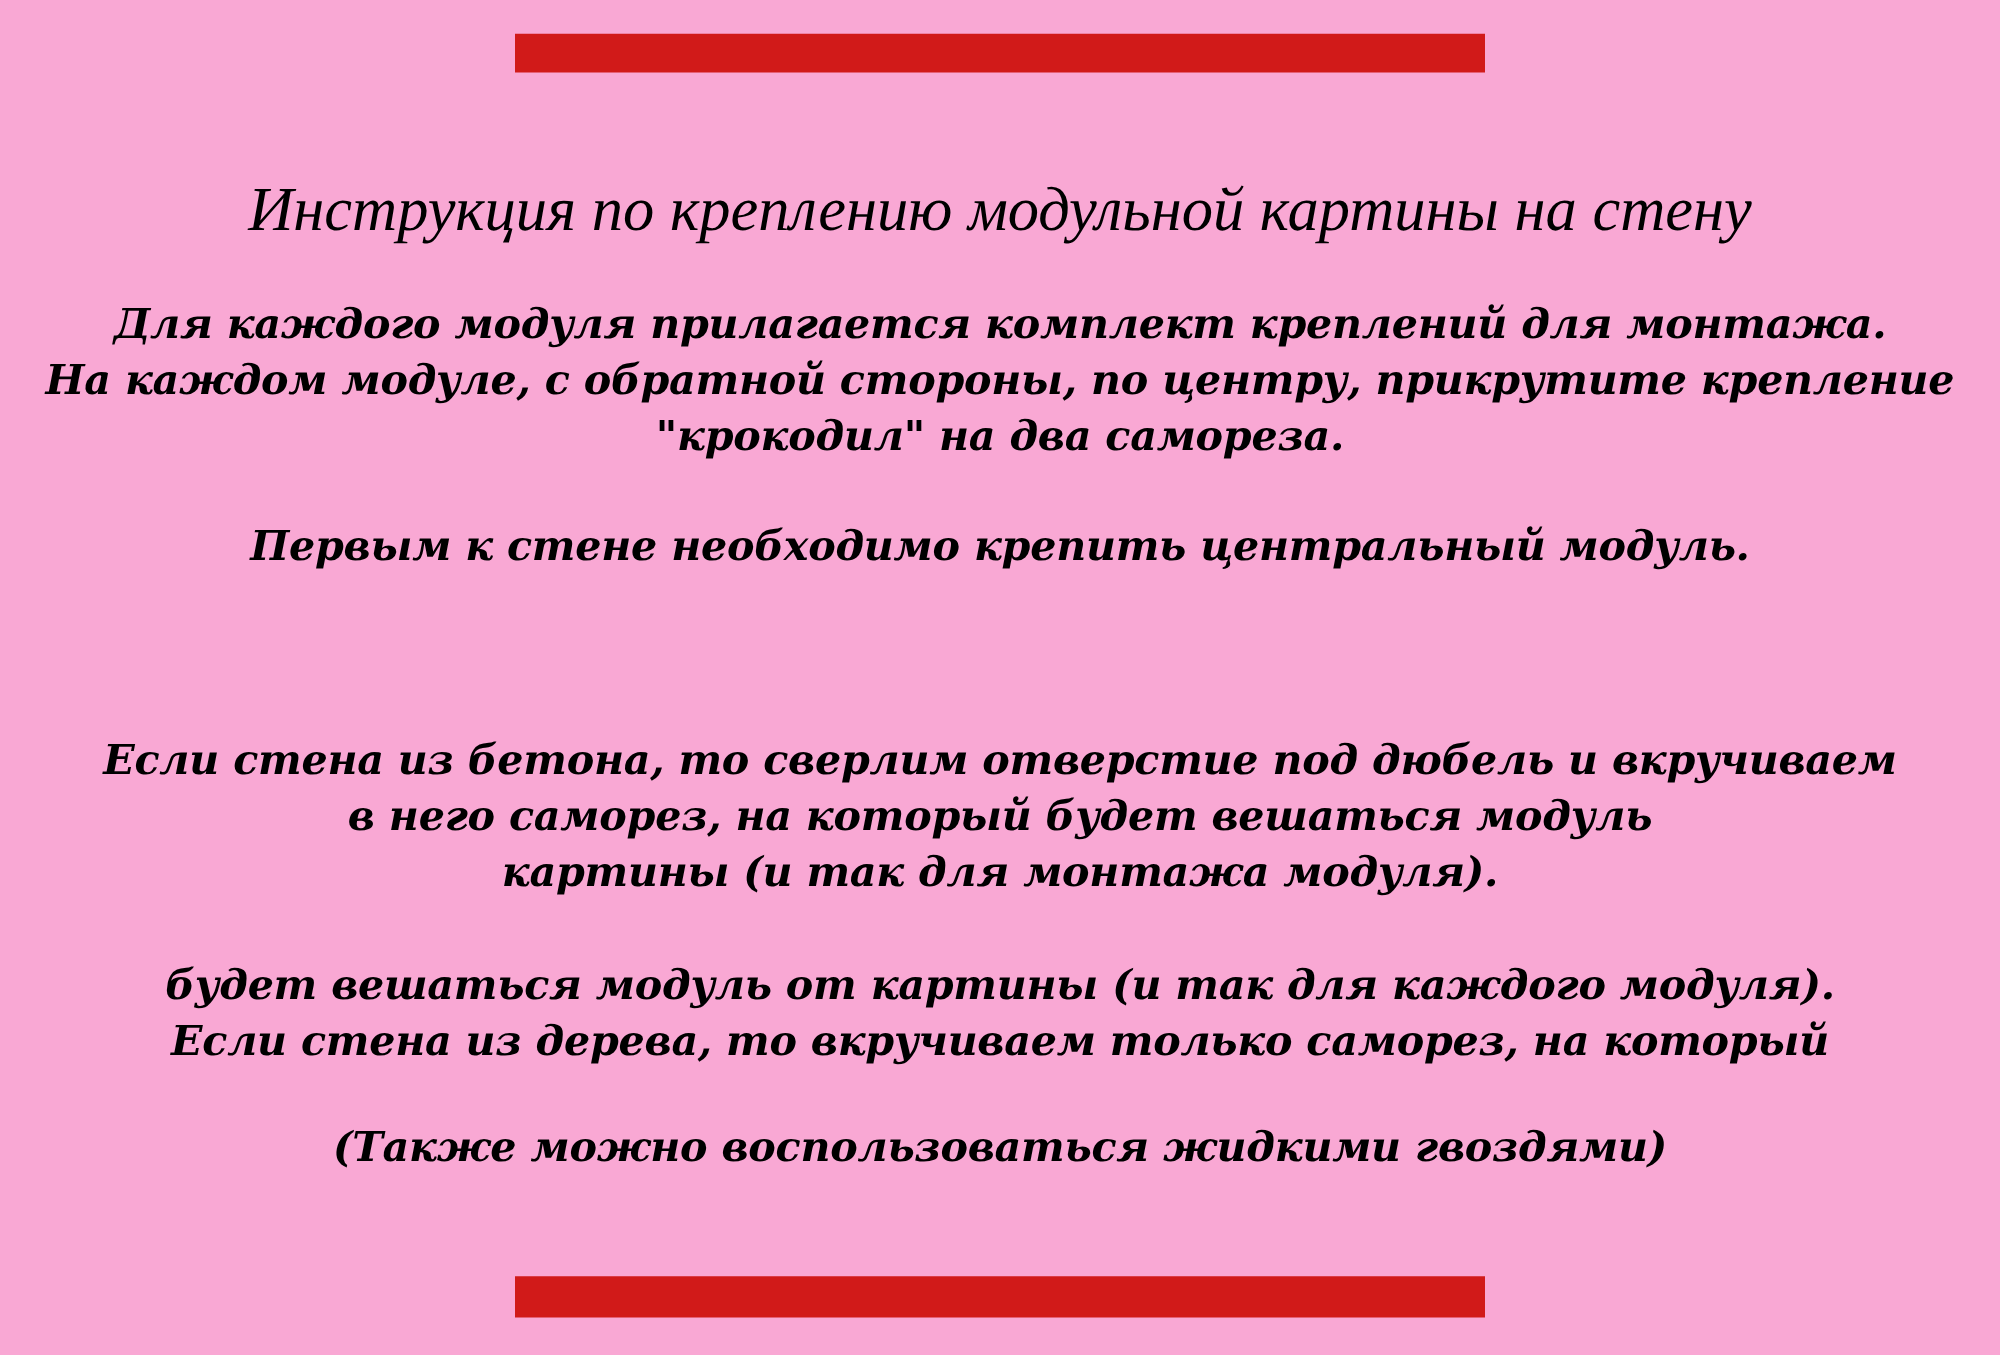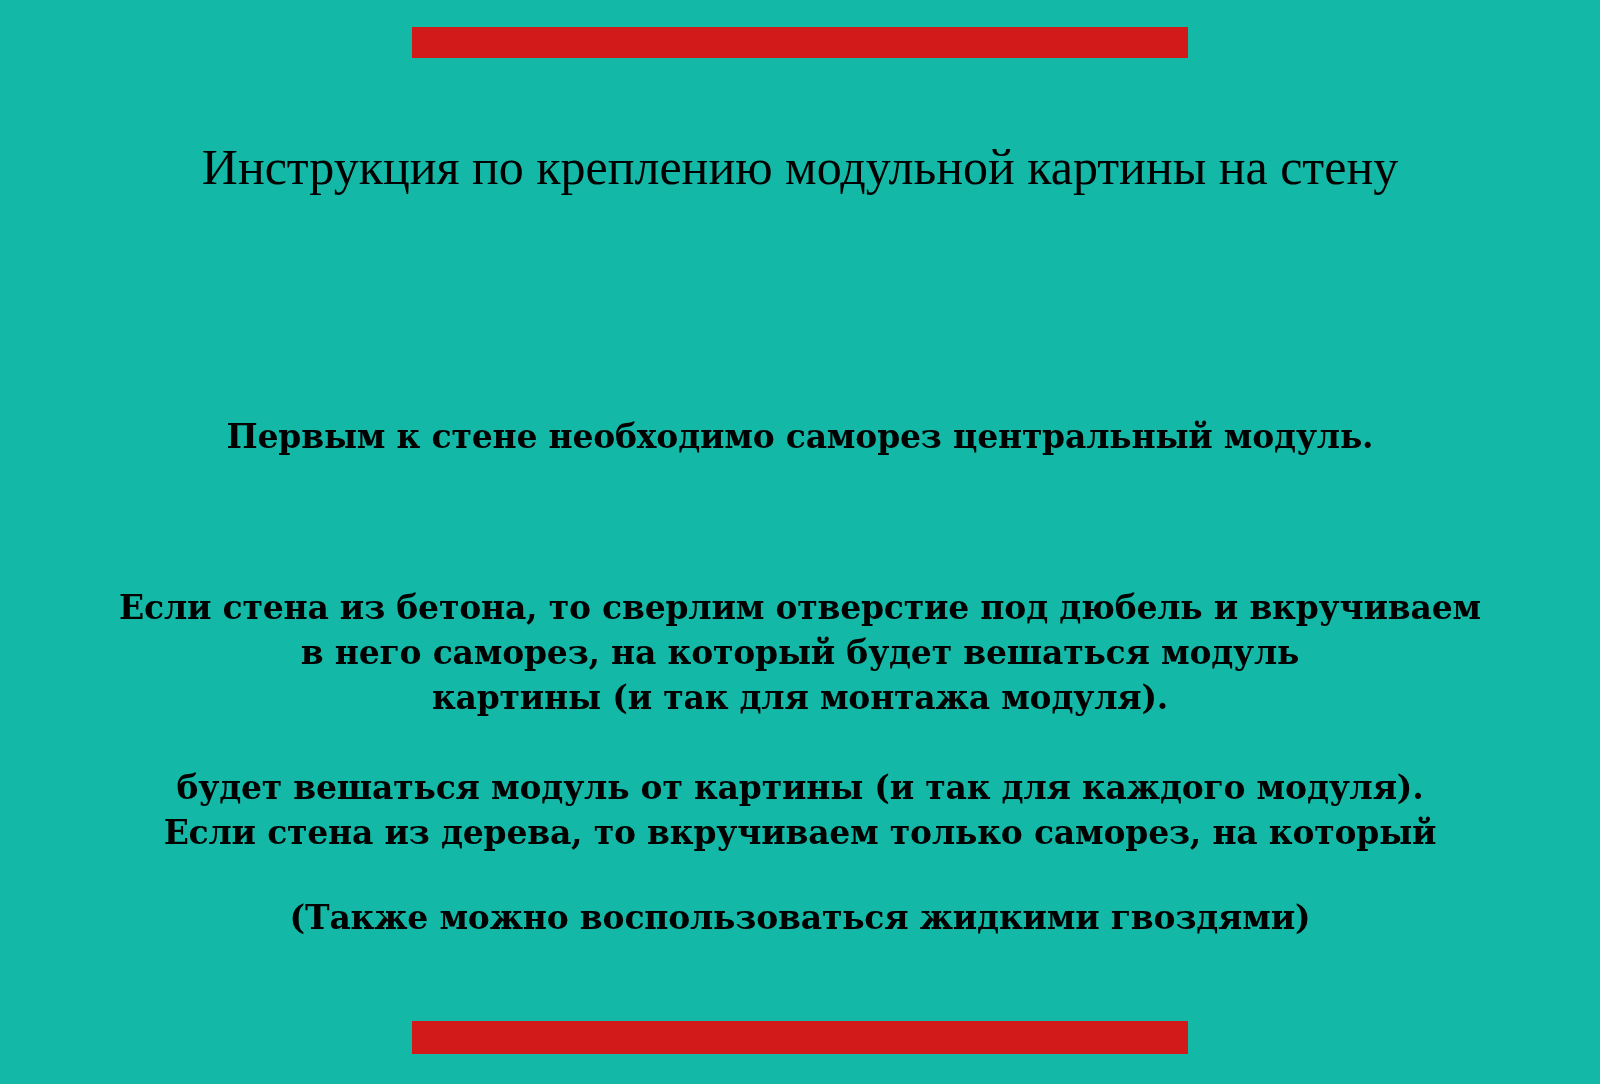--- a/index.html
+++ b/index.html
@@ -7,25 +7,26 @@
     margin: 0;
     padding: 0;
   }
   body {
     background: #ffffff;
   }
   .page {
     position: relative;
     width: 1600px;
     height: 1084px;
-    background: #14b8a6;
+    background: #f9a8d4;
     overflow: hidden;
     font-family: "Liberation Serif", "DejaVu Serif", serif;
     color: #000000;
     box-sizing: border-box;
+    font-style: italic;
   }
 
   
   .rule {
     position: absolute;
     left: 412px;
     width: 776px;
     background: #D11A19;
   }
   .rule-top {
@@ -78,23 +79,28 @@
 </style>
 </head>
 <body>
 
 <div class="page">
 
   <div class="rule rule-top"></div>
 
   <h1 class="doc-title">Инструкция по креплению модульной картины на стену</h1>
 
+  <div class="body-block block-1">
+    <span class="line">Для каждого модуля прилагается комплект креплений для монтажа.</span>
+    <span class="line">На каждом модуле, с обратной стороны, по центру, прикрутите крепление</span>
+    <span class="line">"крокодил" на два самореза.</span>
+  </div>
 
   <div class="body-block block-2">
-    <span class="line">Первым к стене необходимо саморез центральный модуль.</span>
+    <span class="line">Первым к стене необходимо крепить центральный модуль.</span>
   </div>
 
 
   <div class="body-block block-4">
     <span class="line">Если стена из бетона, то сверлим отверстие под дюбель и вкручиваем</span>
     <span class="line">в него саморез, на который будет вешаться модуль</span>
     <span class="line">картины (и так для монтажа модуля).</span>
   </div>
 
   <div class="body-block block-5">

